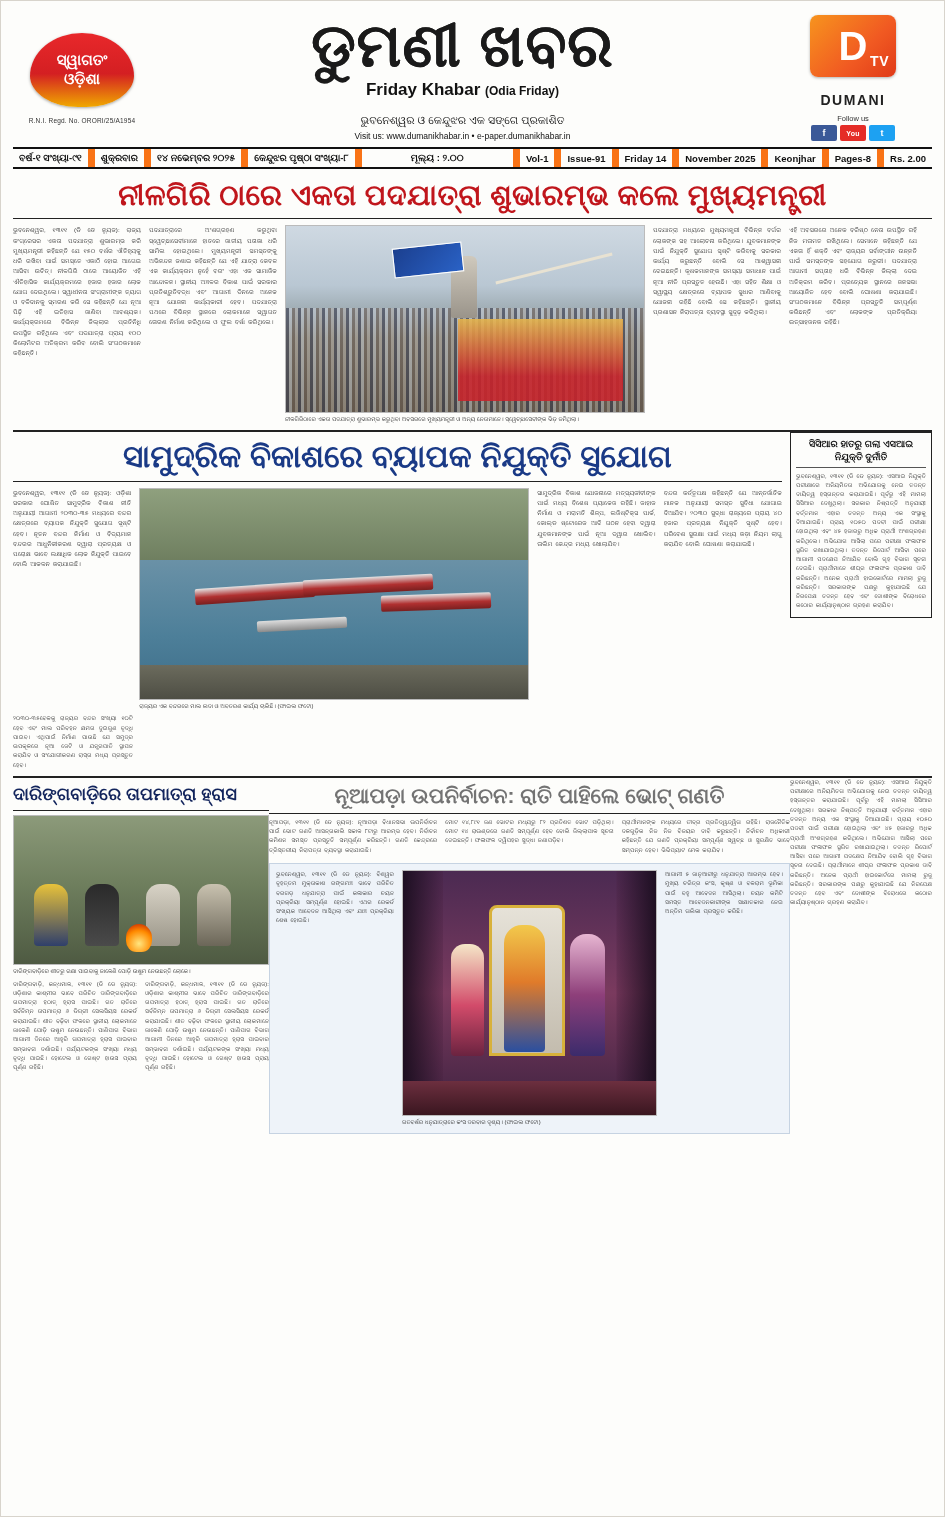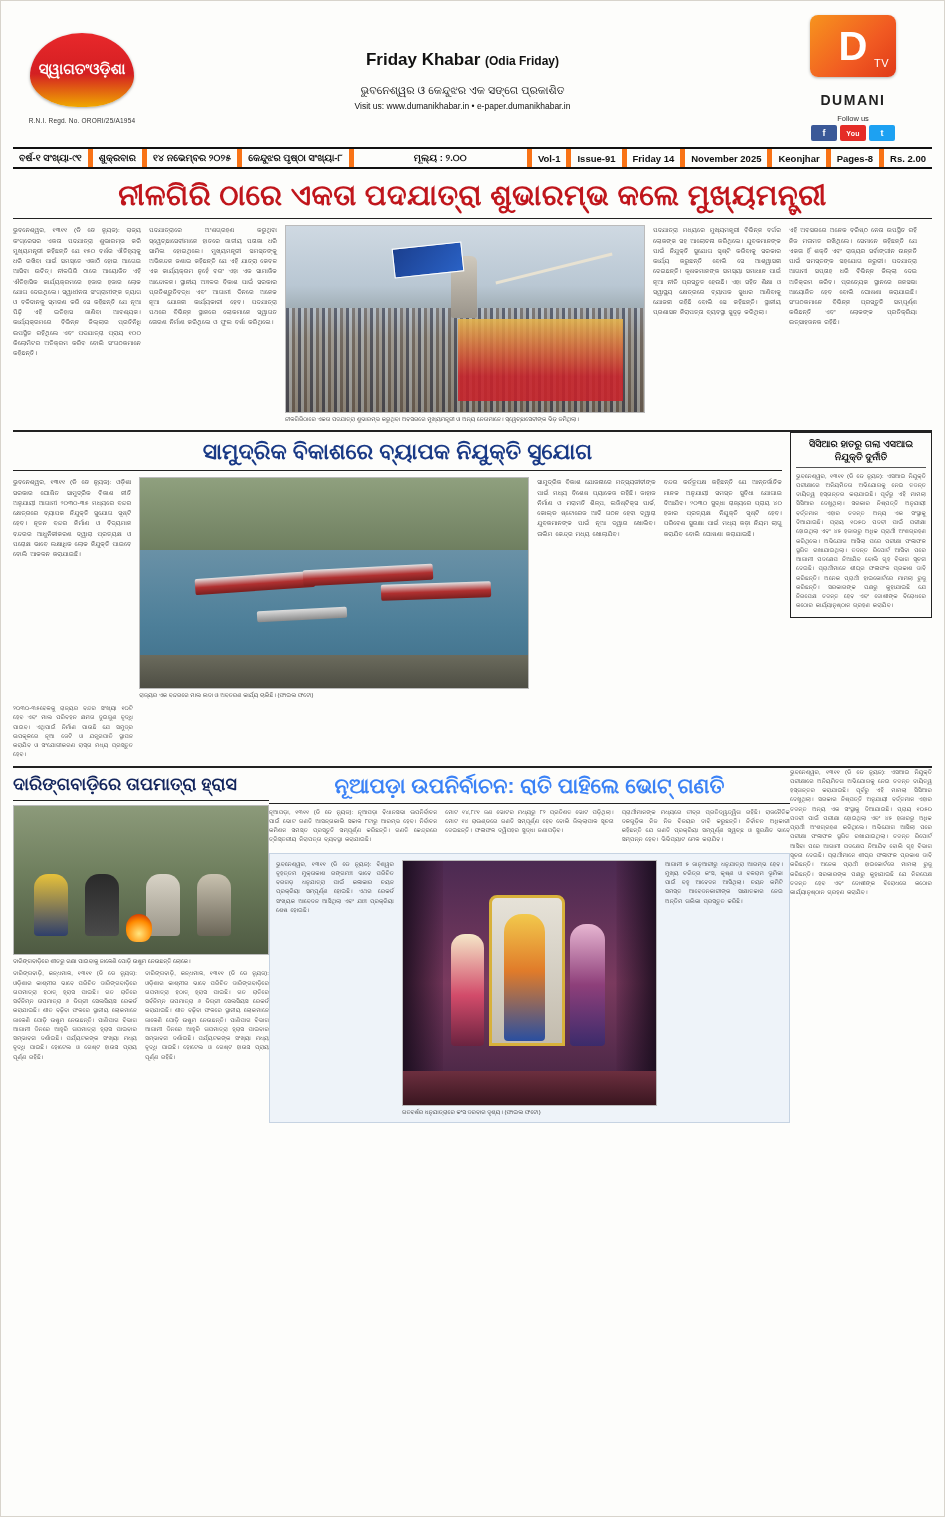--- a/index.html
+++ b/index.html
@@ -31,21 +31,21 @@
     width: 130px;
     display: flex;
     flex-direction: column;
     align-items: center;
   }
   .welcome-badge {
     width: 104px; height: 74px;
     background: linear-gradient(180deg,#e8282b 0%, #d41f22 55%, #f0a800 100%);
     border-radius: 50% 50% 46% 46% / 58% 58% 42% 42%;
     color: #fff;
-    display: flex; flex-direction: row;
+    display: flex; flex-direction: column;
     align-items: center; justify-content: center;
     font-size: 15px; font-weight: bold;
     line-height: 1.25;
     box-shadow: 0 1px 3px rgba(0,0,0,.35);
     text-align: center;
   }
   .regd {
     font-size: 6.5px;
     color: #333;
     margin-top: 10px;
@@ -98,22 +98,22 @@
     position: relative;
     display: flex; align-items: center; justify-content: center;
     color: #fff;
     font-size: 40px;
     font-weight: bold;
     box-shadow: 0 1px 3px rgba(0,0,0,.3);
   }
   .dumani-logo .tv {
     position: absolute;
     right: 7px; bottom: 8px;
-    font-size: 11px;
-    font-weight: normal;
+    font-size: 14px;
+    font-weight: bold;
     letter-spacing: .5px;
   }
   .dumani-name {
     font-size: 14px; font-weight: bold; color: #222;
     letter-spacing: 1.5px;
     margin-top: 15px;
   }
   .follow {
     font-size: 7.5px; color: #333; margin-top: 6px;
   }
@@ -137,40 +137,40 @@
     border-bottom: 2px solid #111;
     display: flex;
     align-items: stretch;
     font-size: 9.5px;
     font-weight: bold;
     height: 22px;
   }
   .infobar .cell {
     padding: 4px 6px;
     display: flex; align-items: center;
-    border-right: 5px solid #f97316;
+    border-right: 7px solid #f97316;
     white-space: nowrap;
     color: #111;
   }
   .infobar .cell:last-child { border-right: none; }
   .infobar .grow { flex: 1; justify-content: center; }
 
   
   .headline-1 {
     text-align: center;
     font-size: 29px;
     font-weight: bold;
     color: #c0161c;
     padding: 10px 0 6px 0;
     line-height: 1.15;
     letter-spacing: .3px;
   }
   .headline-2 {
     text-align: center;
-    font-size: 22px;
+    font-size: 31px;
     font-weight: bold;
     color: #1a3a86;
     padding: 7px 0 6px 0;
     line-height: 1.15;
   }
   .rule-thin { border-top: 1px solid #222; }
   .rule-med { border-top: 2px solid #222; }
 
   
   .cols { display: flex; gap: 8px; }
@@ -323,21 +323,21 @@
 
   .section-head-left {
     font-size: 17.5px;
     font-weight: bold;
     color: #12245c;
     padding: 6px 0 5px 0;
   }
   .section-head-center {
     font-size: 21px;
     font-weight: bold;
-    color: #3b82f6;
+    color: #737373;
     text-align: center;
     padding: 6px 0 5px 0;
   }
   .headline-blue-box {
     text-align: center;
     font-size: 23px;
     font-weight: bold;
     color: #12245c;
     padding: 7px 0 6px 0;
   }
@@ -359,20 +359,21 @@
   <div class="masthead">
     <div class="mh-left">
       <div class="welcome-badge">
         <span>ସ୍ୱାଗତଂ</span>
         <span>ଓଡ଼ିଶା</span>
       </div>
       <div class="regd">R.N.I. Regd. No. ORORI/25/A1954</div>
     </div>
 
     <div class="mh-center">
+      <div class="odia-title">ଡୁମଣୀ ଖବର</div>
       <div class="eng-title">
         <span>Friday Khabar</span>
         <small>(Odia Friday)</small>
       </div>
       <div class="tagline">ଭୁବନେଶ୍ୱର ଓ କେନ୍ଦୁଝର ଏକ ସଙ୍ଗେ ପ୍ରକାଶିତ</div>
       <div class="visit">Visit us: www.dumanikhabar.in  •  e-paper.dumanikhabar.in</div>
     </div>
 
     <div class="mh-right">
       <div class="dumani-logo">

